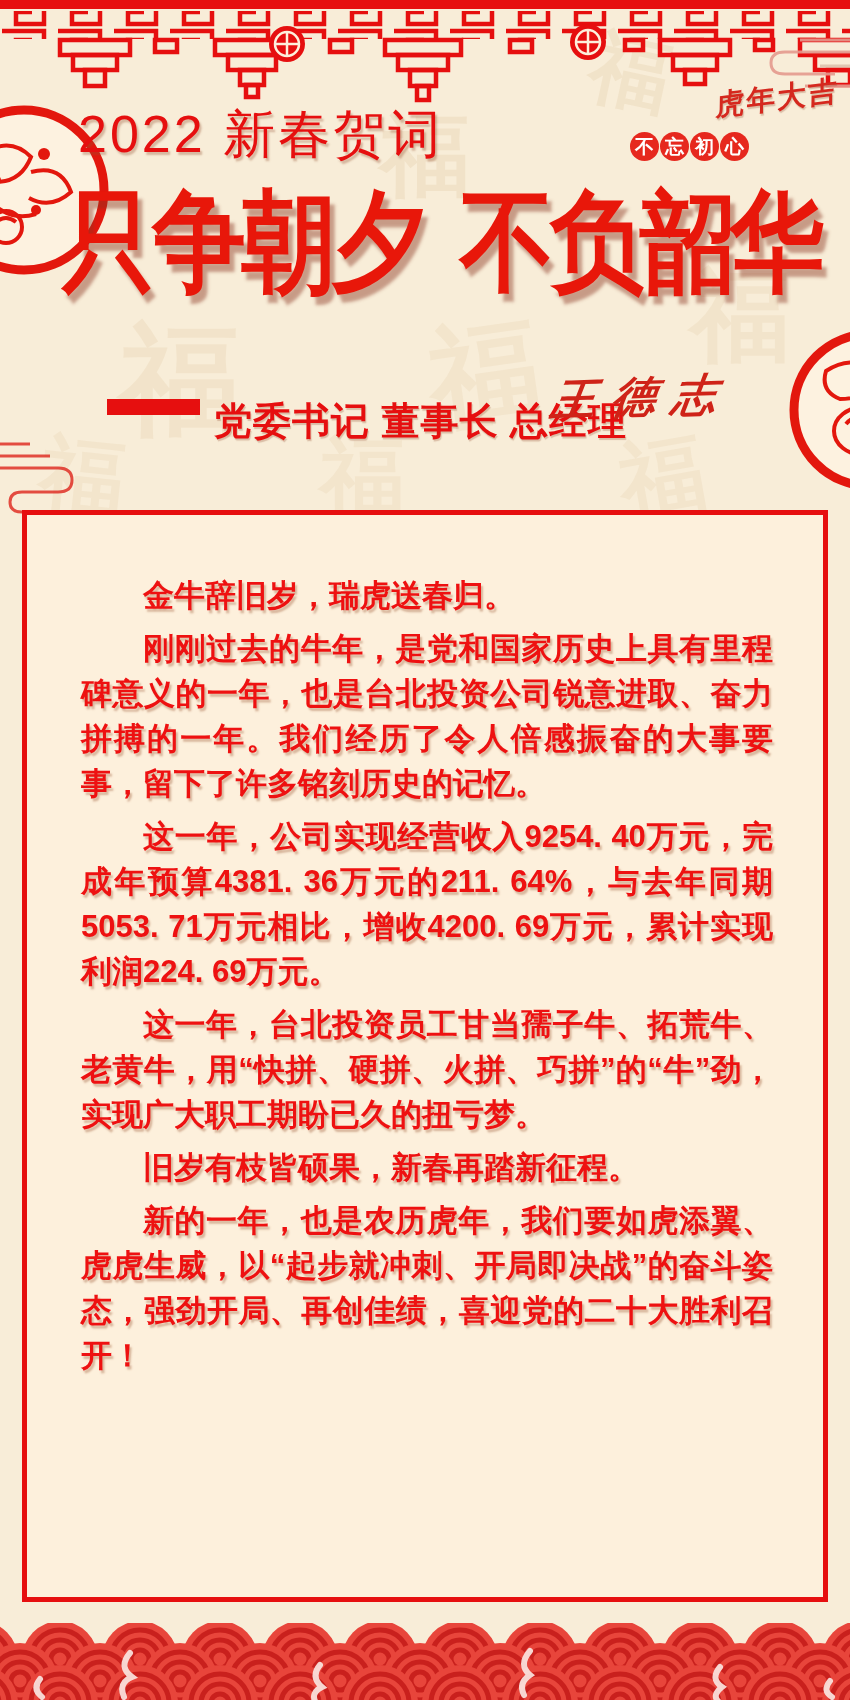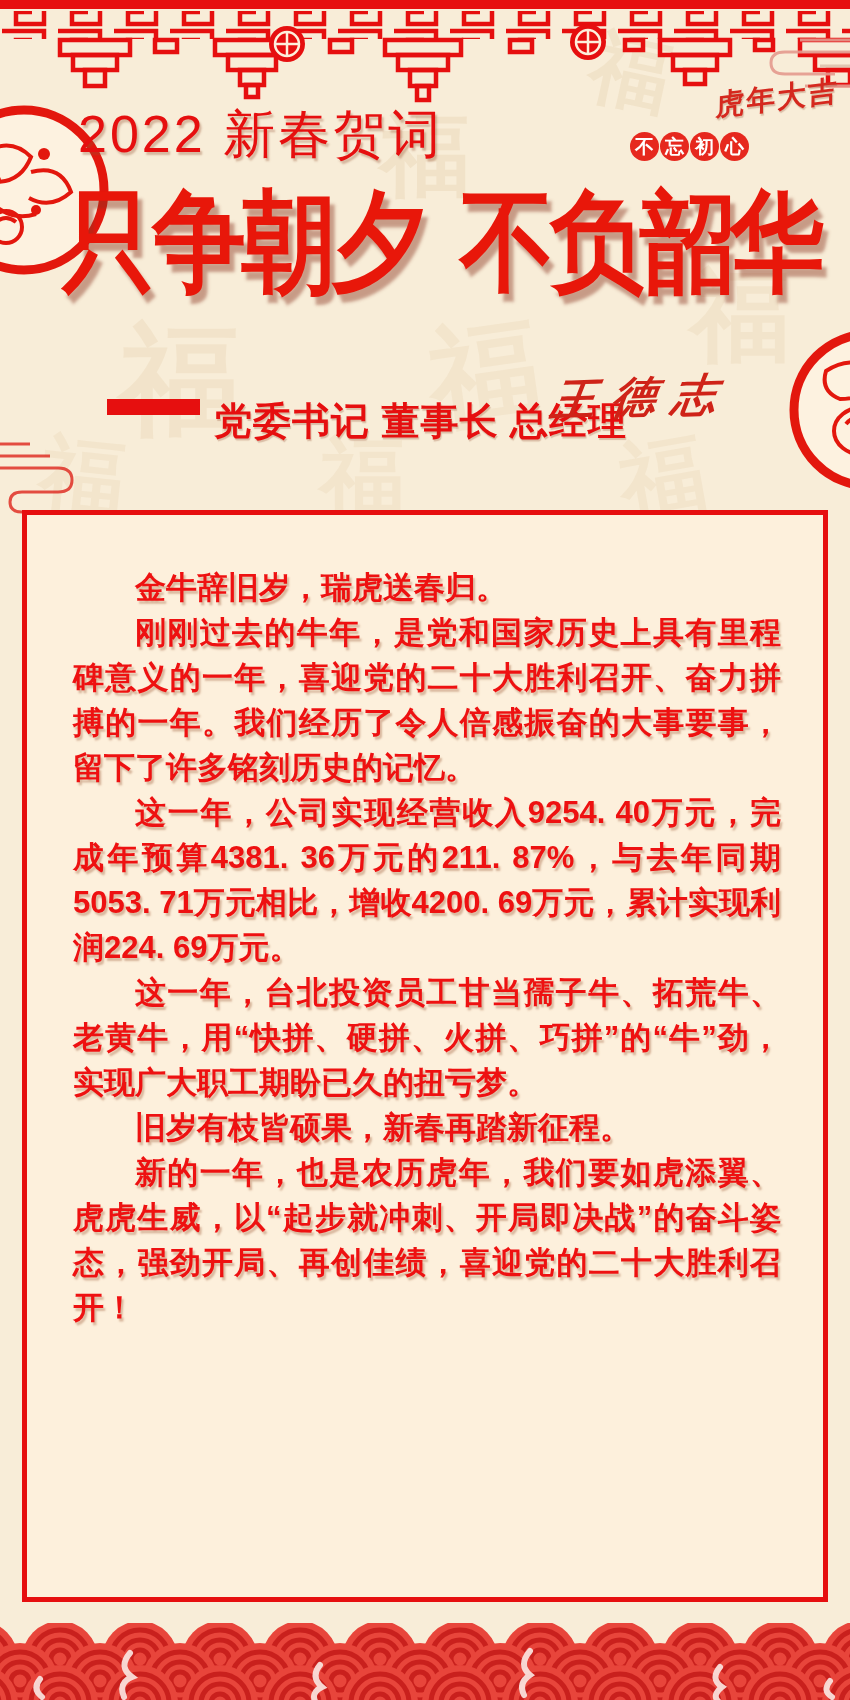--- a/index.html
+++ b/index.html
@@ -49,21 +49,21 @@
     font-size:44px;font-weight:bold;color:#cf2318;letter-spacing:16px;
     transform:skewX(-10deg) rotate(-2deg);white-space:nowrap;
   }
   
   .letter-box{
     position:absolute;left:22px;top:510px;width:806px;height:1092px;
     box-sizing:border-box;border:5px solid #e60f0f;background:#fdf0dc;
     padding:50px 42px 0 46px;
   }
   .letter-box p{
-    margin:0;font-size:31px;line-height:45px;font-weight:bold;
+    margin:8px;font-size:31px;line-height:45px;font-weight:bold;
     color:#ee1111;text-align:justify;text-indent:2em;
     text-shadow:2px 3px 2px rgba(160,95,60,.4);
   }
   
   .lattice{position:absolute;left:0;top:0;}
   .medallion-left{position:absolute;left:-64px;top:102px;}
   .medallion-right{position:absolute;left:786px;top:326px;}
   .corner-cloud{position:absolute;left:760px;top:32px;}
   .side-cloud{position:absolute;left:0px;top:436px;}
   .waves{position:absolute;left:0;top:1623px;}
@@ -200,22 +200,22 @@
   <svg class="side-cloud" width="110" height="90" viewBox="0 0 110 90">
     <g fill="none" stroke="#e03026" stroke-width="3" opacity="0.85">
       <path d="M0 8 H30"></path>
       <path d="M0 20 H50"></path>
       <path d="M0 32 H58 q14 0 14 12 t-14 12 H22 q-12 0 -12 10 t12 10 h60"></path>
     </g>
   </svg>
 
   <div class="letter-box">
     <p>金牛辞旧岁，瑞虎送春归。</p>
-    <p>刚刚过去的牛年，是党和国家历史上具有里程碑意义的一年，喜迎党的二十大胜利召开、奋力拼搏的一年。我们经历了令人倍感振奋的大事要事，留下了许多铭刻历史的记忆。</p>
-    <p>这一年，公司实现经营收入9254. 40万元，完成年预算4381. 36万元的211. 87%，与去年同期5053. 71万元相比，增收4200. 69万元，累计实现利润224. 69万元。</p>
+    <p>刚刚过去的牛年，是党和国家历史上具有里程碑意义的一年，也是台北投资公司锐意进取、奋力拼搏的一年。我们经历了令人倍感振奋的大事要事，留下了许多铭刻历史的记忆。</p>
+    <p>这一年，公司实现经营收入9254. 40万元，完成年预算4381. 36万元的211. 64%，与去年同期5053. 71万元相比，增收4200. 69万元，累计实现利润224. 69万元。</p>
     <p>这一年，台北投资员工甘当孺子牛、拓荒牛、老黄牛，用“快拼、硬拼、火拼、巧拼”的“牛”劲，实现广大职工期盼已久的扭亏梦。</p>
     <p>旧岁有枝皆硕果，新春再踏新征程。</p>
     <p>新的一年，也是农历虎年，我们要如虎添翼、虎虎生威，以“起步就冲刺、开局即决战”的奋斗姿态，强劲开局、再创佳绩，喜迎党的二十大胜利召开！</p>
   </div>
 
   <svg class="waves" width="850" height="77" viewBox="0 0 850 77">
     <defs>
       <g id="sc">
         <circle r="38" fill="#e8453b"></circle>
         <circle r="29" fill="none" stroke="#c9201d" stroke-width="5"></circle>

